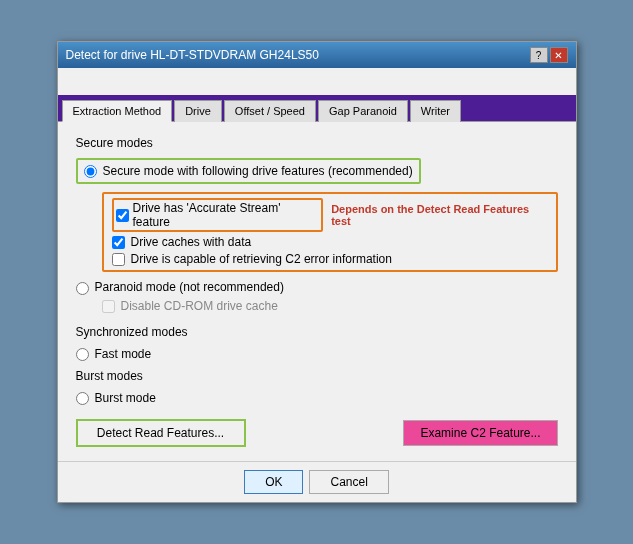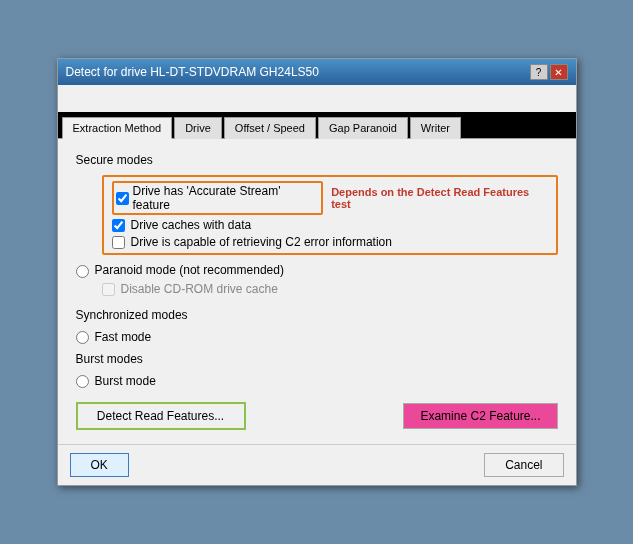--- a/index.html
+++ b/index.html
@@ -45,21 +45,21 @@
       align-items: center;
       justify-content: center;
       font-size: 10px;
       cursor: pointer;
       color: #000;
     }
     .title-btn.close { background: #c0392b; color: white; }
     .title-btn.help { background: #d0d0d0; }
 
     .tab-bar {
-      background: #000000;
+      background: #4c1d95;
       border-bottom: 1px solid #999;
       display: flex;
       padding: 4px 4px 0 4px;
       margin-top: 27px;
     }
     .tab {
       padding: 4px 10px;
       border: 1px solid #999;
       border-bottom: none;
       background: #e0e0e0;
@@ -199,21 +199,21 @@
       cursor: pointer;
       font-size: 12px;
       min-width: 130px;
     }
 
     .dialog-footer {
       background: #f0f0f0;
       border-top: 1px solid #ccc;
       padding: 8px 12px;
       display: flex;
-      justify-content: space-between;
+      justify-content: center;
       gap: 6px;
     }
     .footer-btn {
       padding: 4px 20px;
       font-size: 12px;
       cursor: pointer;
       background: #f0f0f0;
       border: 1px solid #aaa;
     }
     .footer-btn.ok {
@@ -265,20 +265,26 @@
     <div class="tab">
       <span>Writer</span>
     </div>
   </div>
 
   <div class="content">
 
     <div class="secure-modes-group">
       <div class="group-label">Secure modes</div>
 
+      <div style="margin-bottom: 4px; display: flex; align-items: flex-start;">
+        <div class="highlighted-radio-row">
+          <input type="radio" name="secure" checked="" style="">
+          <span>Secure mode with following drive features (recommended)</span>
+        </div>
+      </div>
 
       <div class="sub-options-wrapper">
         <div class="sub-options-box">
           
           <div class="first-checkbox-row">
             <span class="checkbox-highlight">
               <input type="checkbox" checked="" style="">
               <span>Drive has 'Accurate Stream' feature</span>
             </span>
             <span class="depends-note">Depends on the Detect Read Features test</span>

